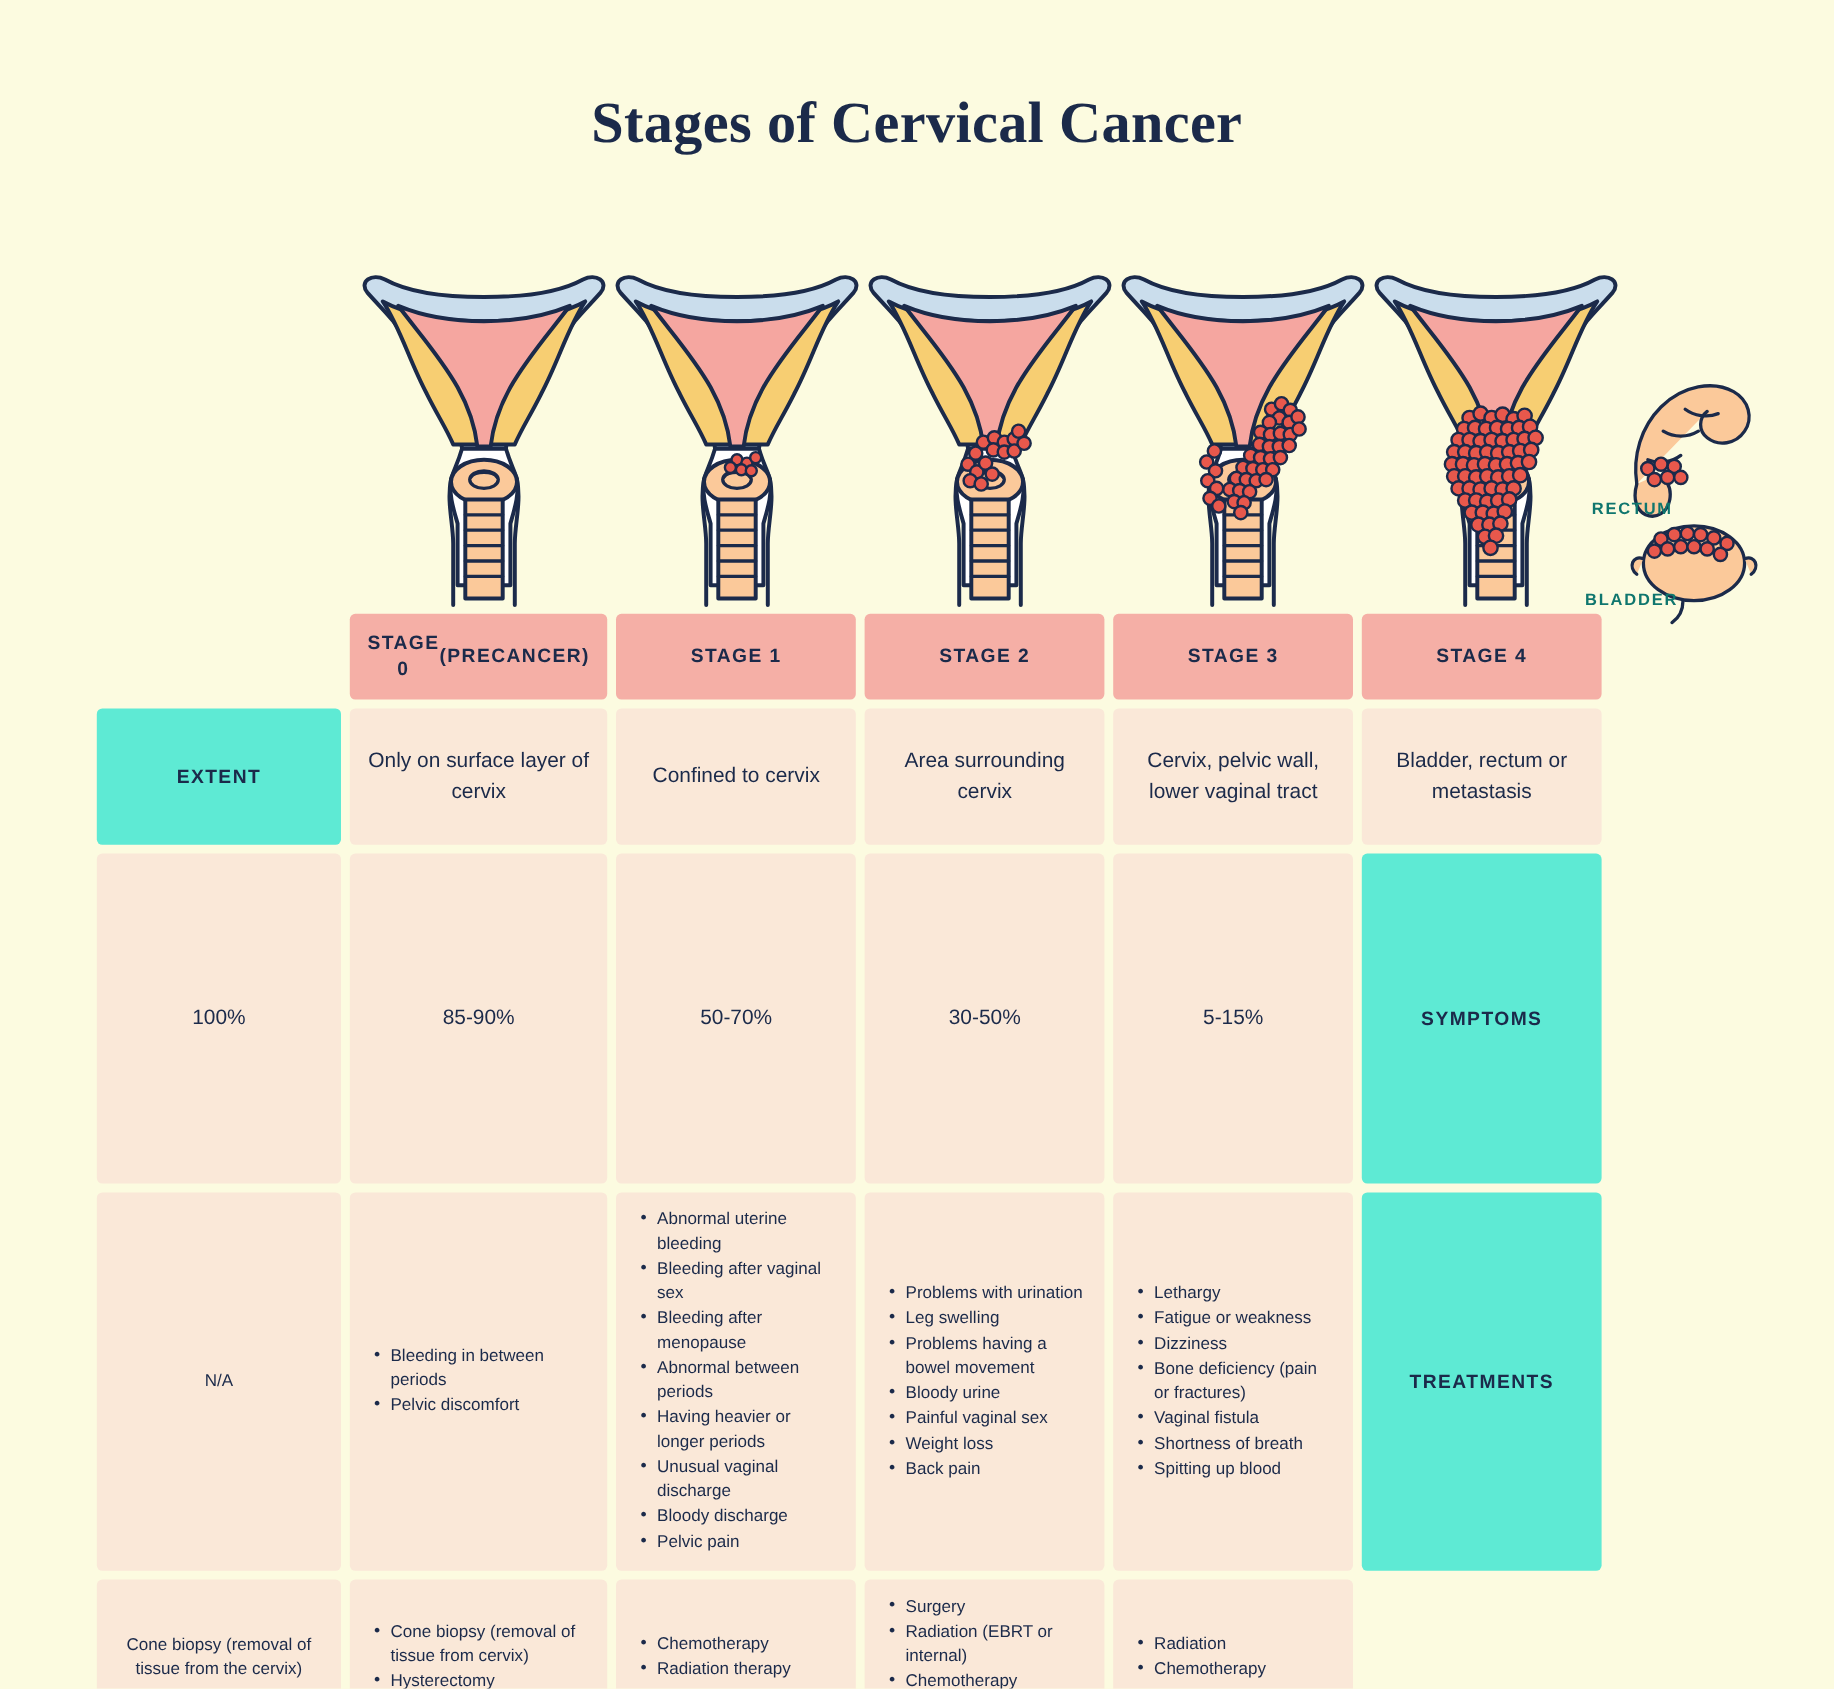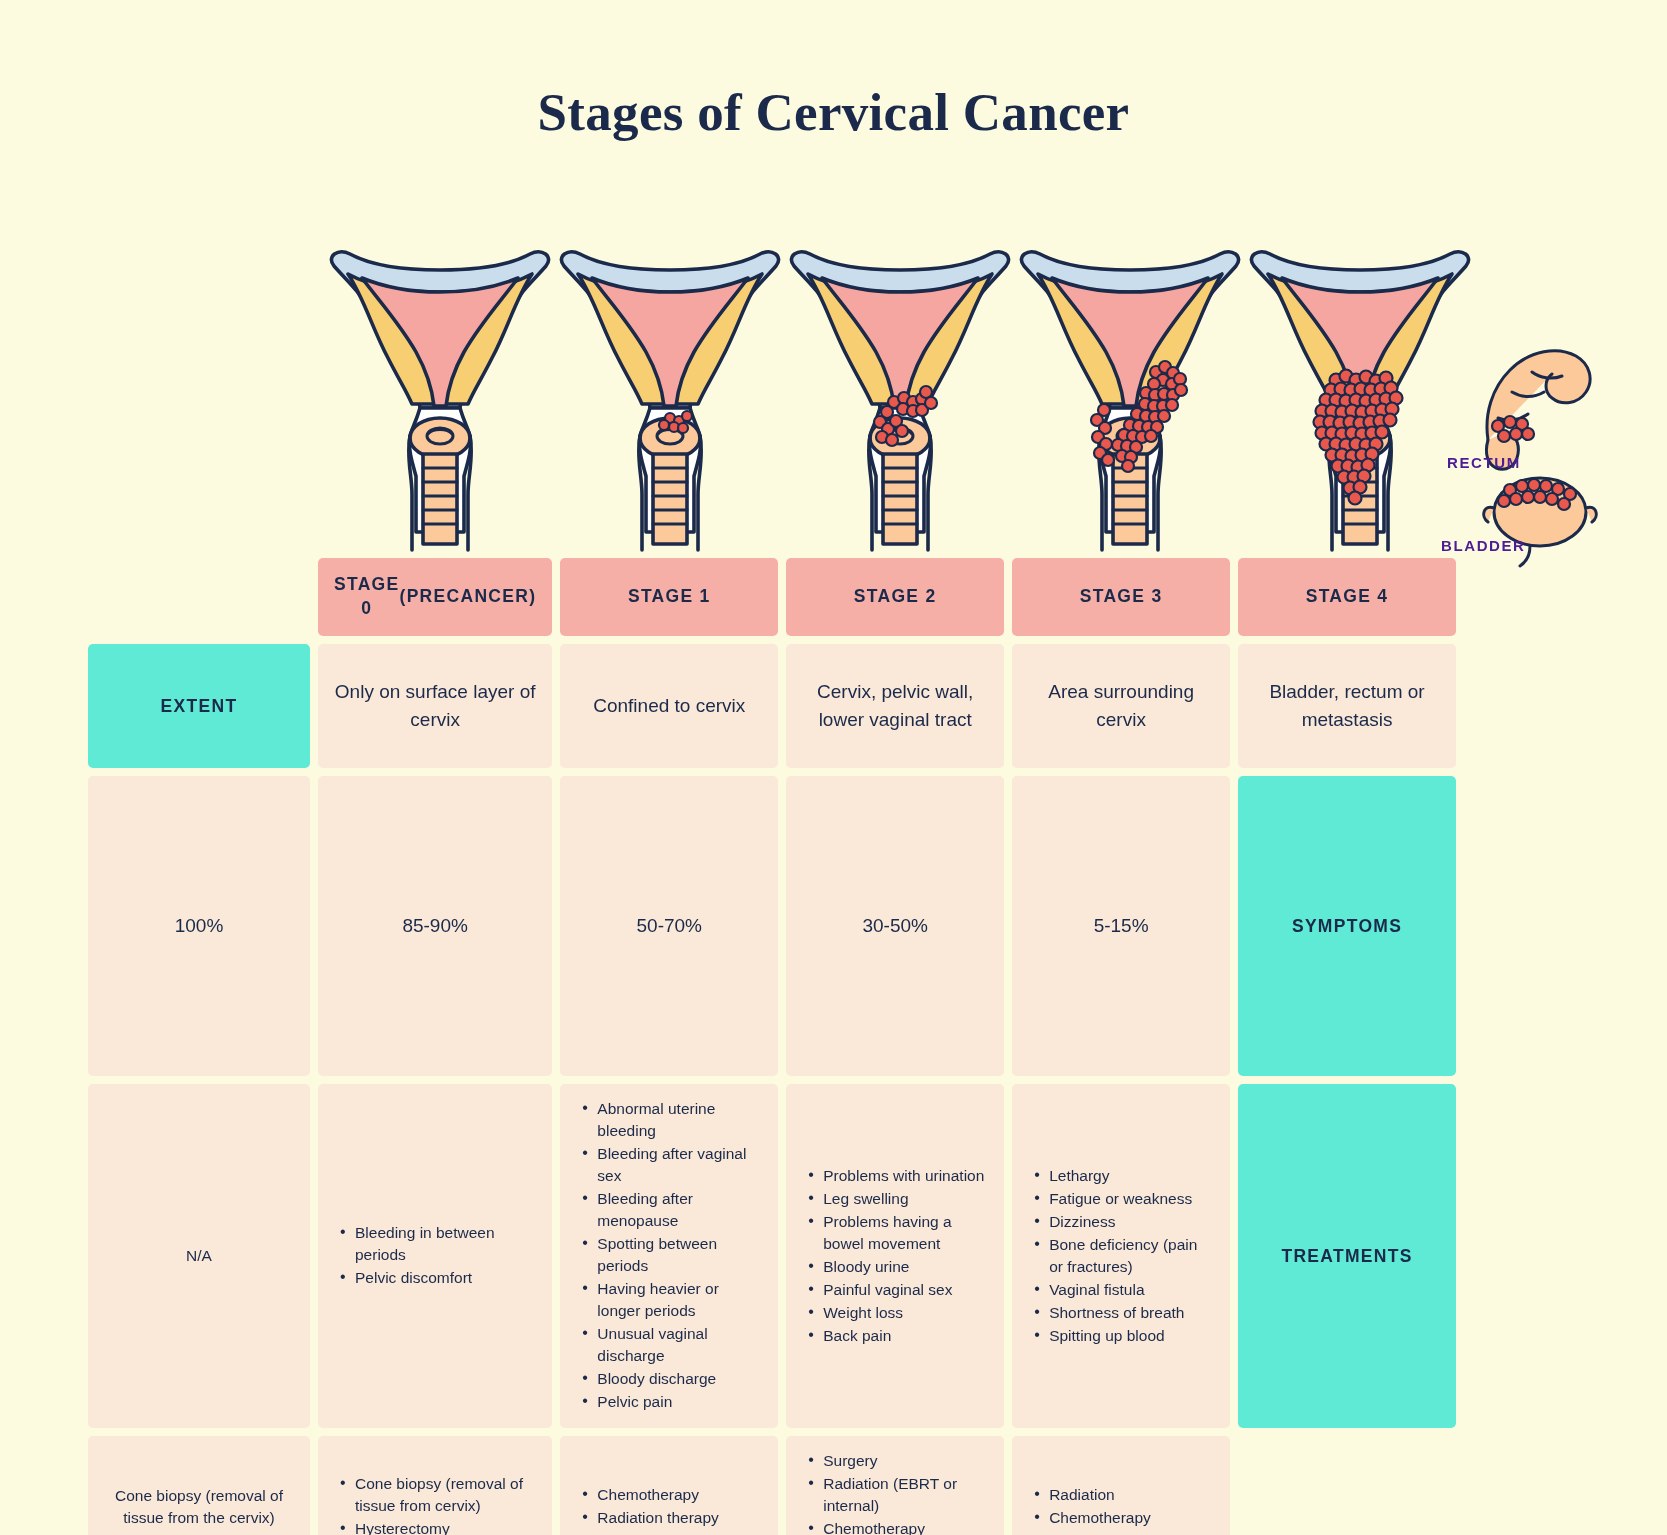--- a/index.html
+++ b/index.html
@@ -37,21 +37,21 @@
     height: 320px;
   }
   .uterus-slot svg { display: block; width: 100%; height: 100%; }
 
   .organ-extra { position: absolute; }
   .organ-label {
     position: absolute;
     font-size: 15px;
     font-weight: 700;
     letter-spacing: 1.6px;
-    color: #4c1d95;
+    color: #0f766e;
   }
 
   
   .table {
     position: absolute;
     top: 558px;
     left: 88px;
     width: 1368px;
     display: grid;
     grid-template-columns: 222px repeat(5, 1fr);
@@ -480,42 +480,42 @@
     </div>
     <div class="cell col-head">
       <div>STAGE 3</div>
     </div>
     <div class="cell col-head">
       <div>STAGE 4</div>
     </div>
     <div class="cell row-head r-extent">EXTENT</div>
     <div class="cell data-cell r-extent">Only on surface layer of cervix</div>
     <div class="cell data-cell r-extent">Confined to cervix</div>
+    <div class="cell data-cell r-extent">Area surrounding cervix</div>
     <div class="cell data-cell r-extent">Cervix, pelvic wall, lower vaginal tract</div>
-    <div class="cell data-cell r-extent">Area surrounding cervix</div>
     <div class="cell data-cell r-extent">Bladder, rectum or metastasis</div>
     <div class="cell data-cell r-survival">100%</div>
     <div class="cell data-cell r-survival">85-90%</div>
     <div class="cell data-cell r-survival">50-70%</div>
     <div class="cell data-cell r-survival">30-50%</div>
     <div class="cell data-cell r-survival">5-15%</div>
     <div class="cell row-head r-symptoms">SYMPTOMS</div>
     <div class="cell data-cell r-symptoms small">N/A</div>
     <div class="cell data-cell list r-symptoms">
       <ul>
         <li>Bleeding in between periods</li>
         <li>Pelvic discomfort</li>
       </ul>
     </div>
     <div class="cell data-cell list r-symptoms">
       <ul>
         <li>Abnormal uterine bleeding</li>
         <li>Bleeding after vaginal sex</li>
         <li>Bleeding after menopause</li>
-        <li>Spotting between periods</li>
+        <li>Abnormal between periods</li>
         <li>Having heavier or longer periods</li>
         <li>Unusual vaginal discharge</li>
         <li>Bloody discharge</li>
         <li>Pelvic pain</li>
       </ul>
     </div>
     <div class="cell data-cell list r-symptoms">
       <ul>
         <li>Problems with urination</li>
         <li>Leg swelling</li>

